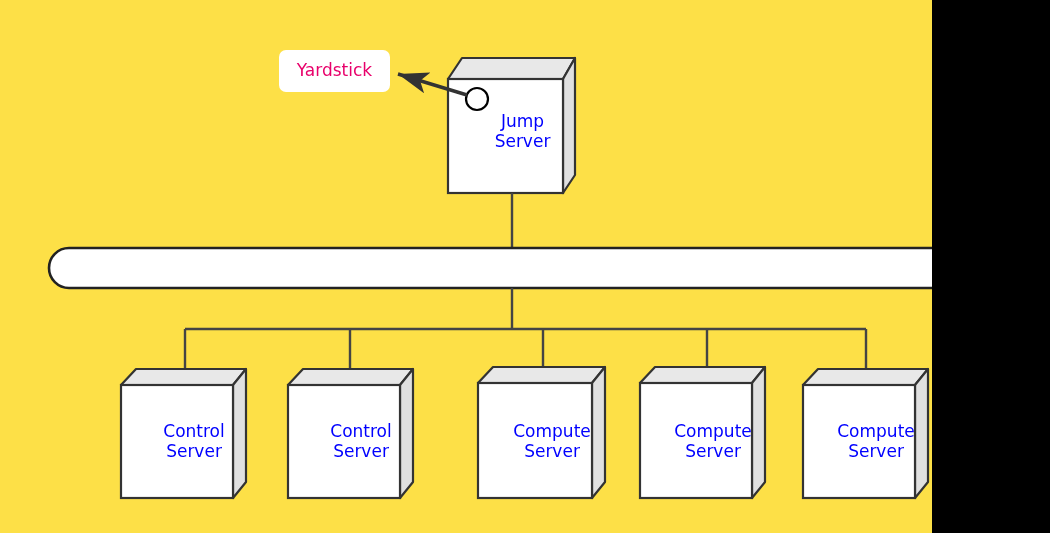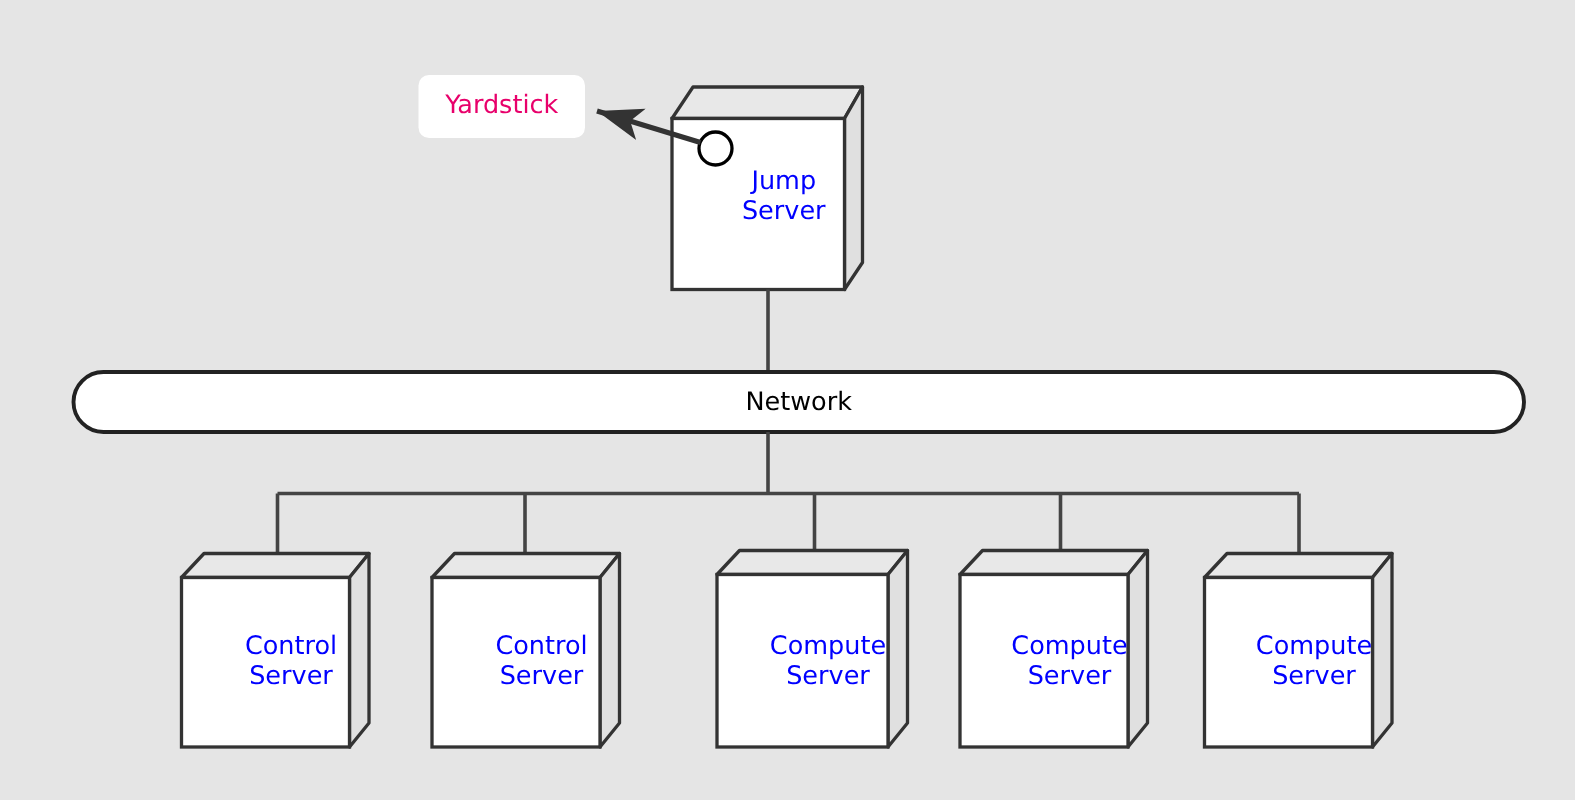--- a/index.html
+++ b/index.html
@@ -2,23 +2,23 @@
 <html><head>
 <meta charset="utf-8">
 <style>
   html, body {
     margin: 0;
     padding: 0;
     background: #000000;
   }
   #canvas {
     position: relative;
-    width: 1050px;
+    width: 932px;
     height: 533px;
-    background: #e5e5e5;
+    background: #fde047;
     overflow: hidden;
     font-family: "DejaVu Sans", sans-serif;
   }
   svg.layer {
     position: absolute;
     left: 0;
     top: 0;
     width: 1050px;
     height: 533px;
   }
@@ -113,21 +113,20 @@
       <polygon points="803,385 818,369 928,369 915,385" fill="#E8E8E8" stroke="#333333" stroke-width="2.2" stroke-linejoin="round"></polygon>
       <polygon points="915,385 928,369 928,482 915,498" fill="#E0E0E0" stroke="#333333" stroke-width="2.2" stroke-linejoin="round"></polygon>
       <rect x="803" y="385" width="112" height="113" fill="#FFFFFF" stroke="#333333" stroke-width="2.2"></rect>
     </g>
   </svg>
 
   <div class="node-label yardstick-label" style="left:279px; top:60px; width:111px;">Yardstick</div>
 
   <div class="node-label server-label" style="left:448px; top:111px; width:115px;"><span>Jump</span><br><span>Server</span></div>
 
-  <div class="node-label network-label" style="left:49px; top:258px; width:967px;">Network</div>
 
   <div class="node-label server-label" style="left:121px; top:421px; width:112px;"><span>Control</span><br><span>Server</span></div>
 
   <div class="node-label server-label" style="left:288px; top:421px; width:112px;"><span>Control</span><br><span>Server</span></div>
 
   <div class="node-label server-label" style="left:478px; top:421px; width:114px;"><span>Compute</span><br><span>Server</span></div>
 
   <div class="node-label server-label" style="left:640px; top:421px; width:112px;"><span>Compute</span><br><span>Server</span></div>
 
   <div class="node-label server-label" style="left:803px; top:421px; width:112px;"><span>Compute</span><br><span>Server</span></div>

